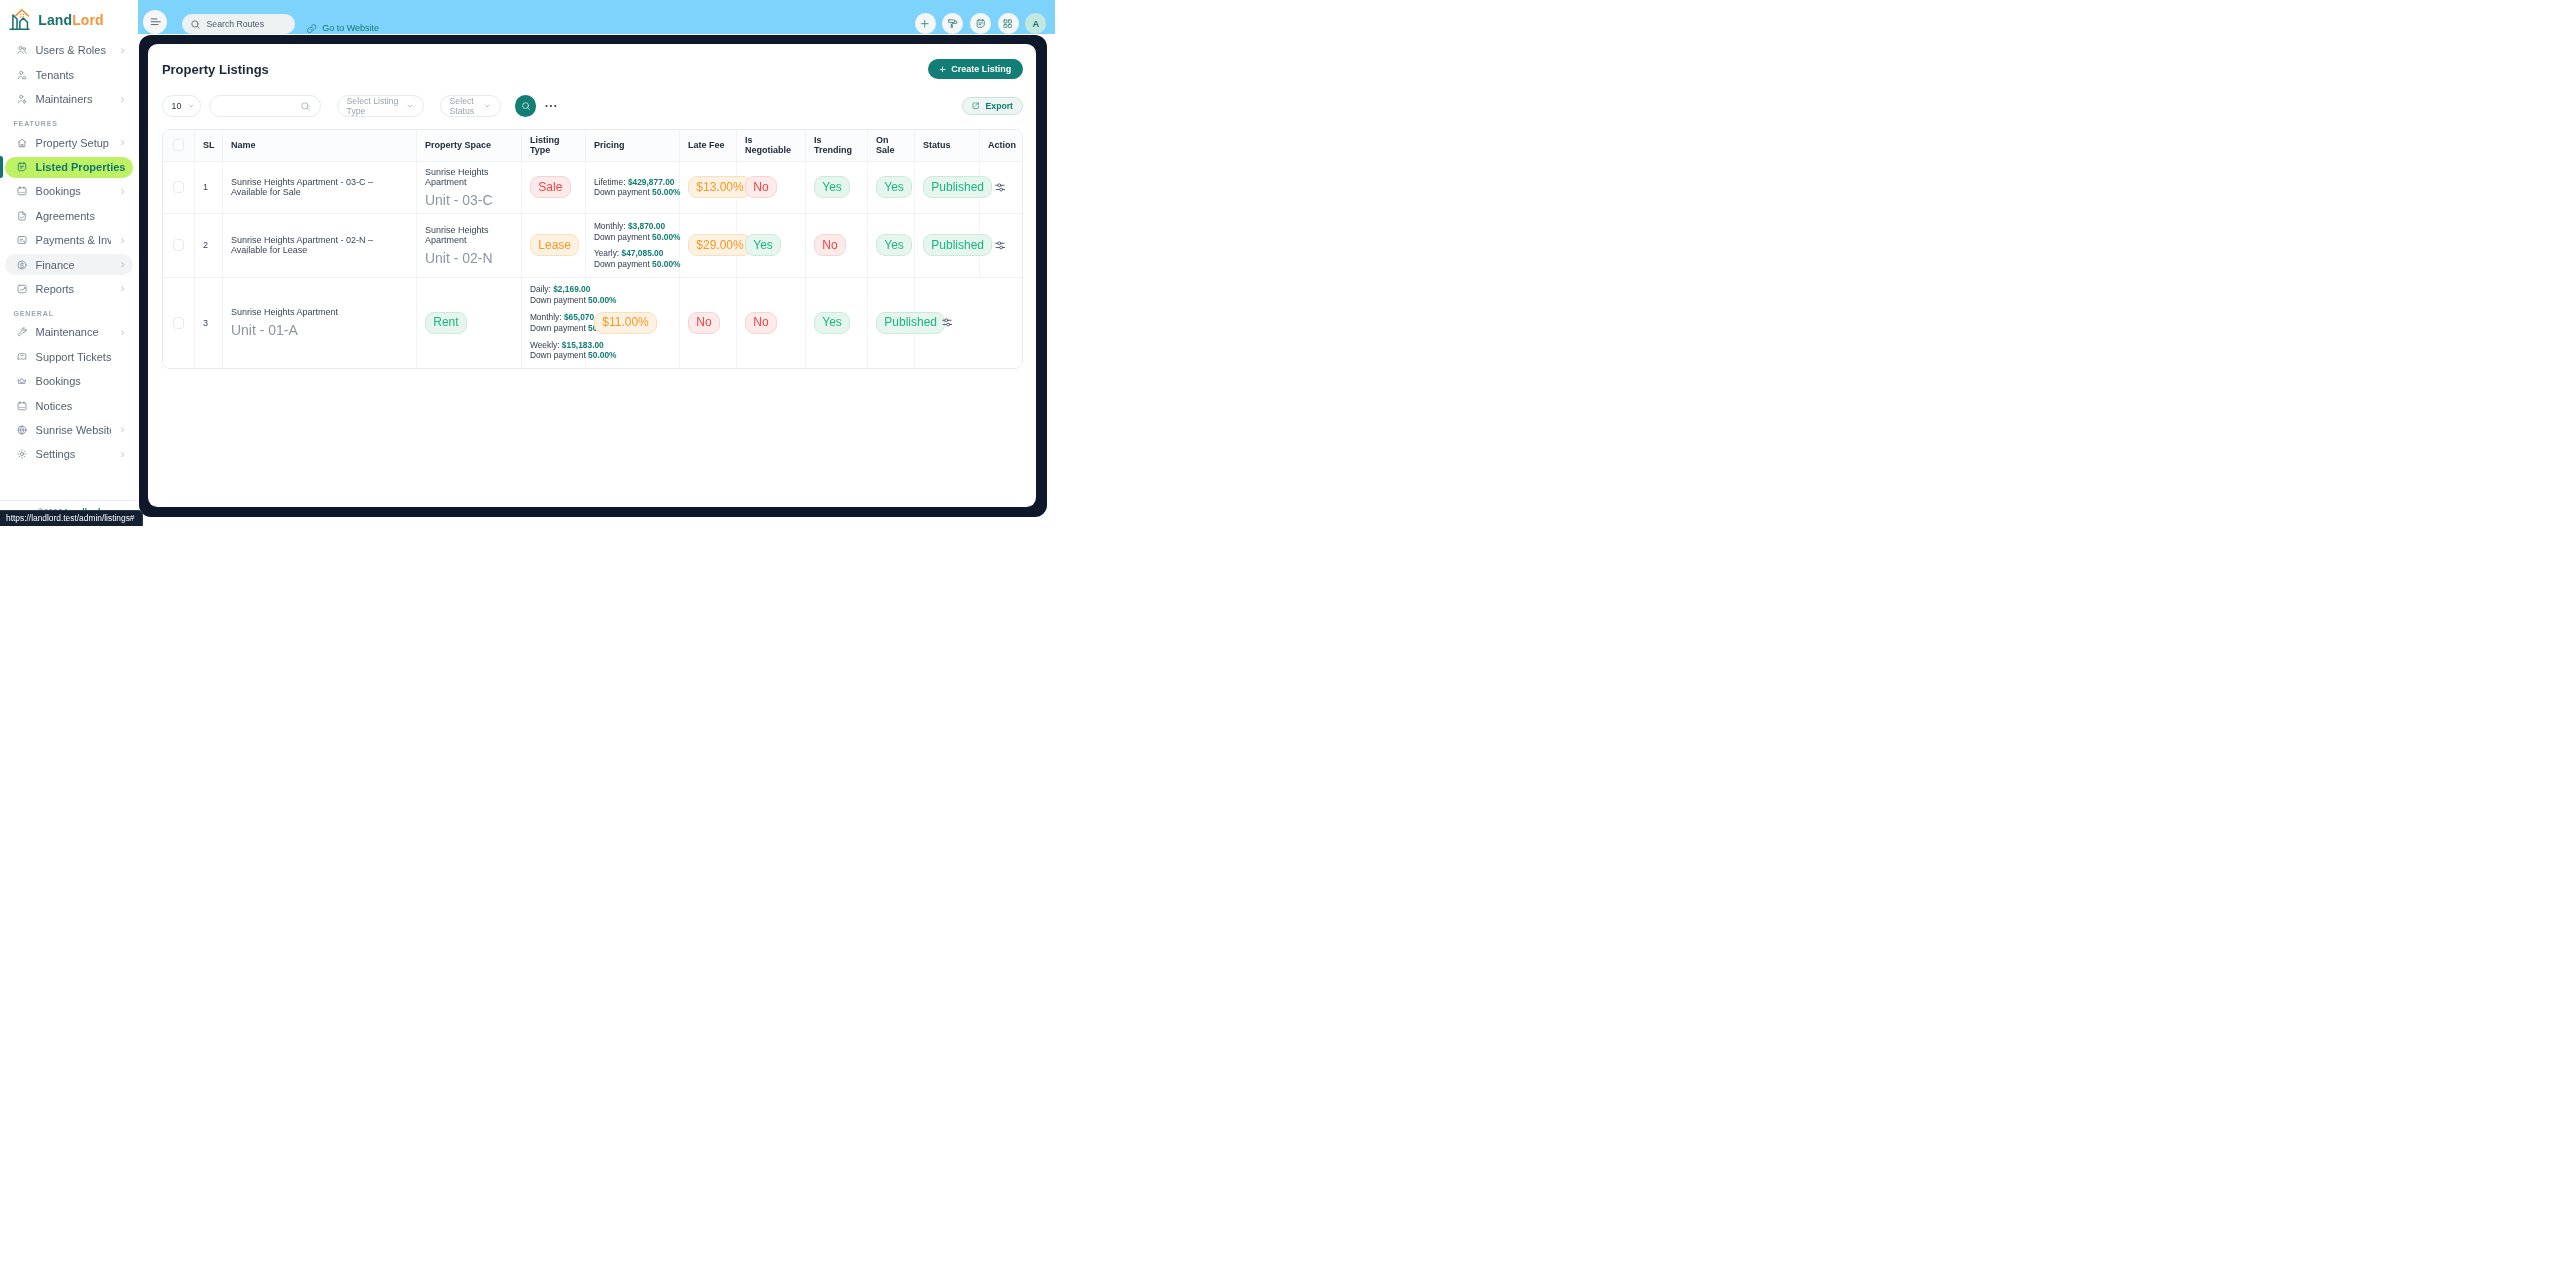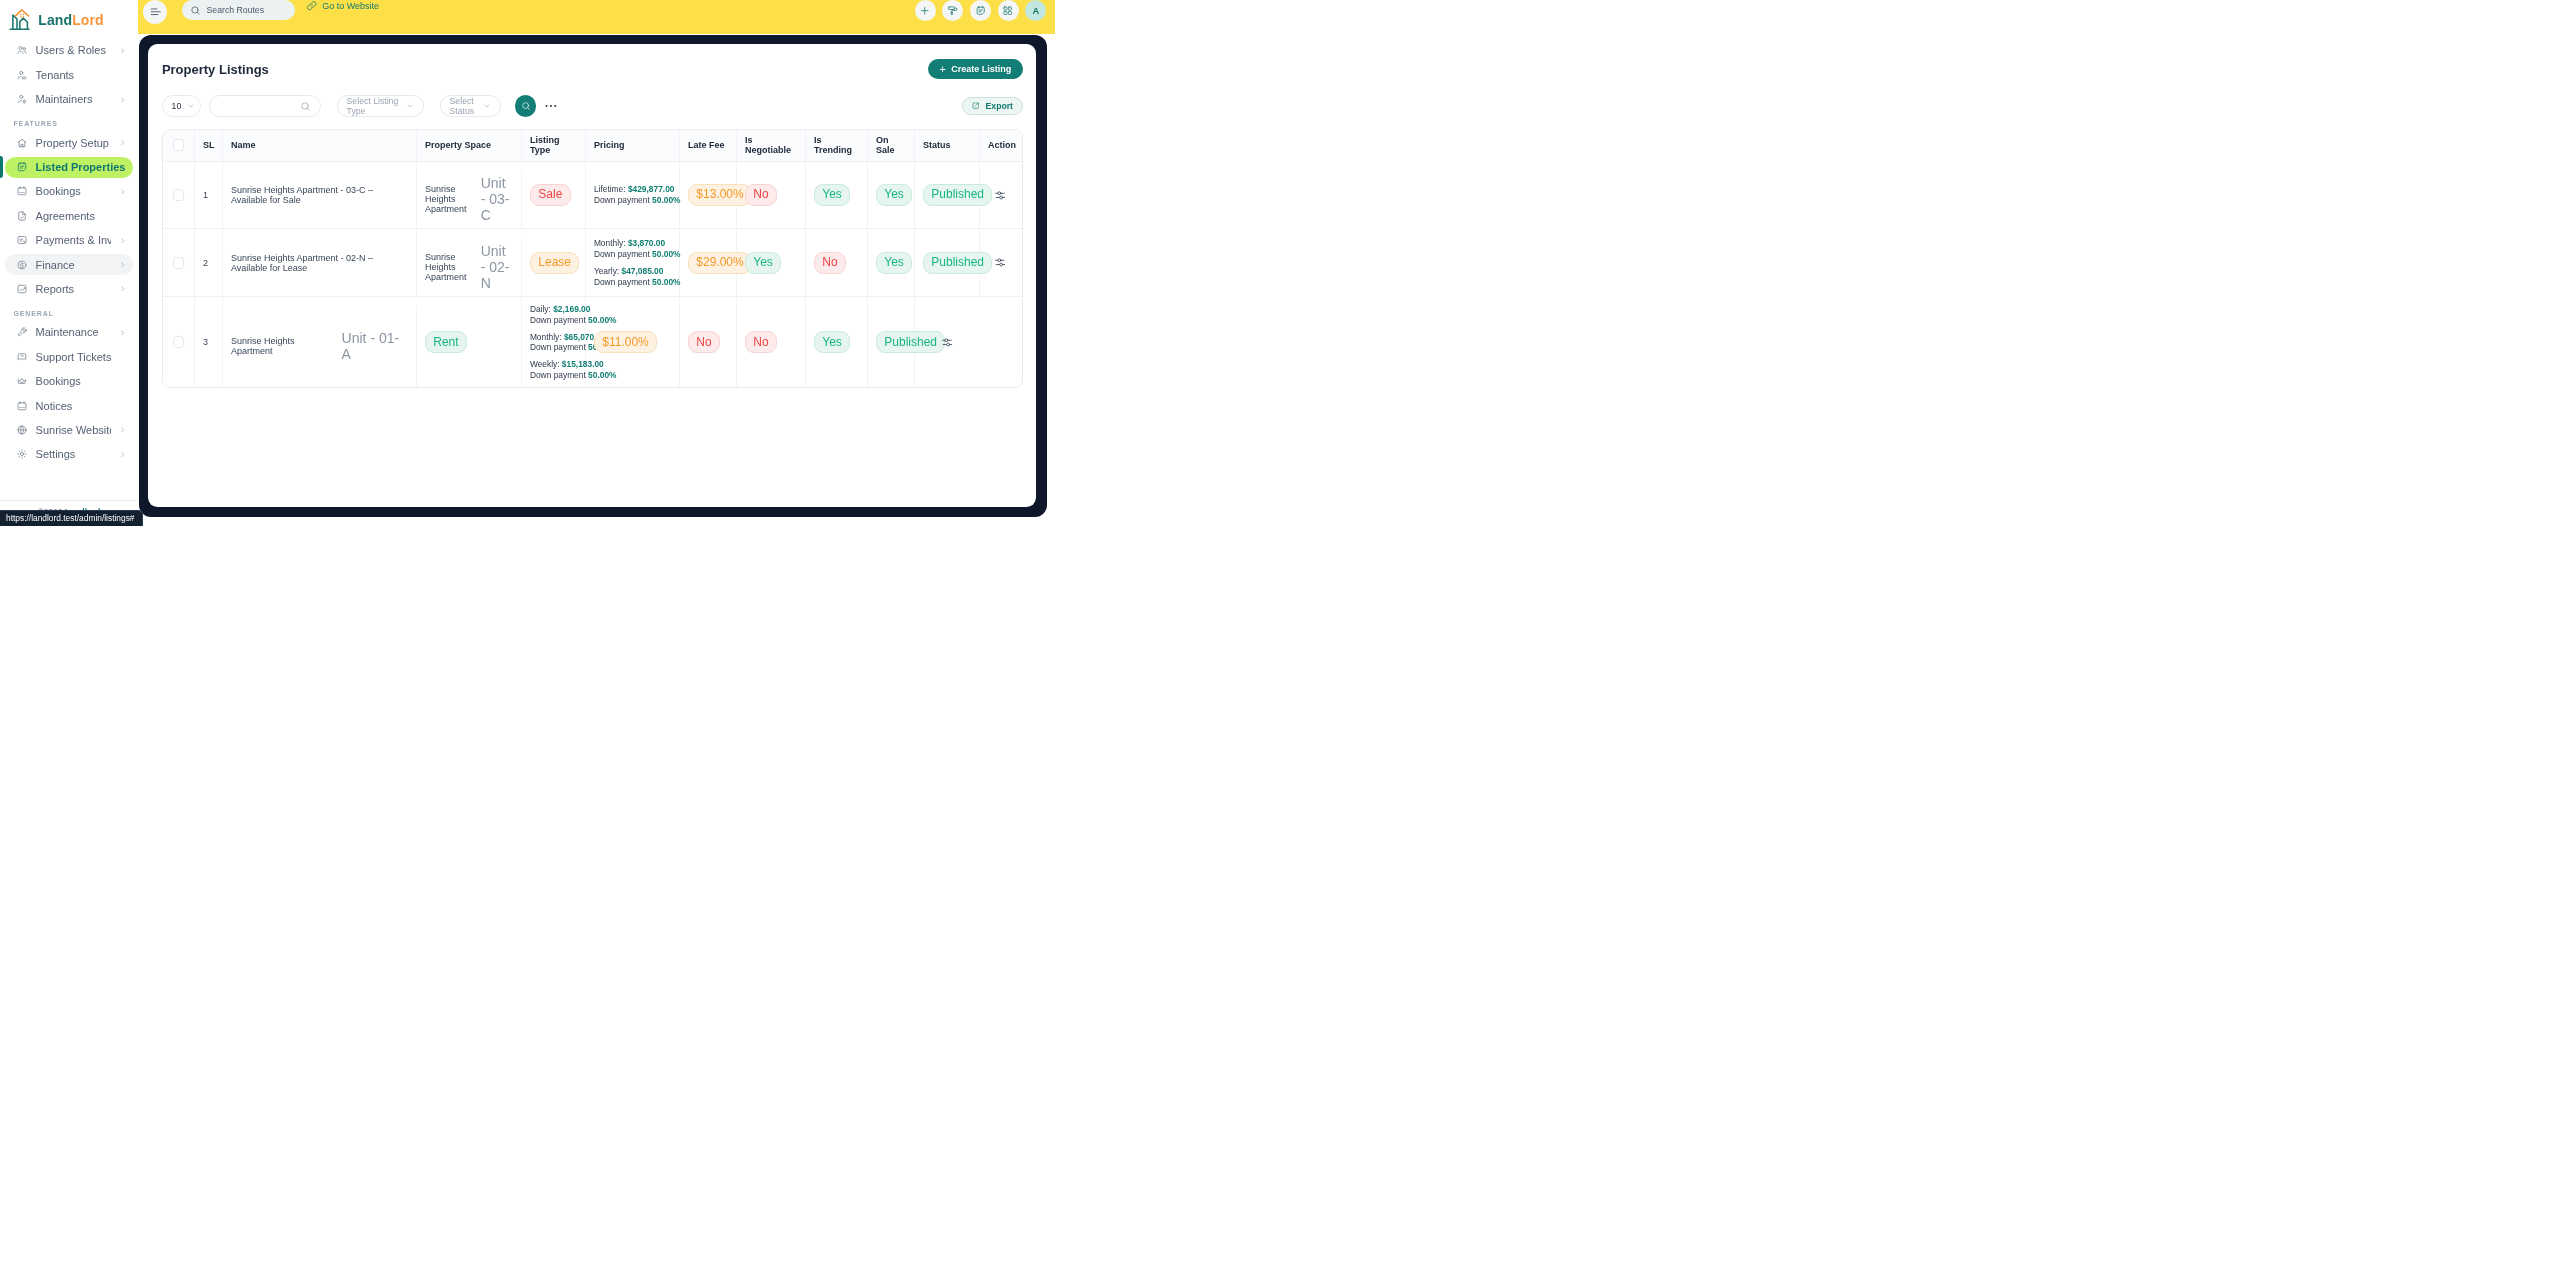--- a/index.html
+++ b/index.html
@@ -46,22 +46,22 @@
   }
   .side-footer {
     position:absolute; left:0; right:0; bottom:0; height:25.6px;
     border-top:0.7px solid #e9edf0; text-align:center; padding-top:6px;
     font-size:8.4px; color:#7a8694;
   }
   .side-footer a { color:#157a72; font-weight:600; text-decoration:none; cursor:pointer; }
 
   
   .topbar {
-    position:absolute; left:138px; top:0; right:0; height:34px; background:#fde047;
-    display:flex; align-items:flex-start; z-index:4;
+    position:absolute; left:138px; top:0; right:0; height:34px; background:#7dd3fc;
+    display:flex; align-items:flex-end; z-index:4;
   }
   .round-btn {
     width:24px; height:24px; border-radius:50%; background:#f5f6f7; border:none;
     display:flex; align-items:center; justify-content:center; cursor:pointer; color:#4b5868;
   }
   .hamburger { margin-left:5.4px; }
   .top-search {
     margin-left:15px; width:113px; height:20px; border-radius:10px; background:#ecf2f2;
     display:flex; align-items:center; gap:5.4px; padding:0 8px; color:#46525f;
   }
@@ -138,21 +138,21 @@
     padding:5.4px 8px; border-right:0.7px solid #f1f3f6;
     display:flex; align-items:center; min-height:25.6px;
   }
   .tcell:last-child { border-right:none; }
   .thead .tcell { font-size:9px; font-weight:600; color:#202c3c; }
   .cell-check, .cell-action { justify-content:center; }
   .checkbox {
     width:10.8px; height:12px; border:1px solid #e3e8ee; border-radius:3.4px; background:#fff; cursor:pointer;
   }
   .cell-sl, .cell-name { font-size:9px; color:#394557; }
-  .cell-space { flex-direction:row; align-items:center; justify-content:center; gap:4.7px;margin-top:8px; }
+  .cell-space { flex-direction:column; align-items:flex-start; justify-content:center; gap:4.7px; }
   .space-main { font-size:9px; color:#394557; }
   .space-unit { font-size:14px; color:#8c96a3; }
   .cell-pricing { flex-direction:column; align-items:flex-start; justify-content:center; gap:6px; padding-top:6.7px; padding-bottom:6.7px; }
   .price-line { font-size:8.4px; color:#2f3b4c; line-height:10.8px; white-space:nowrap; }
   .price-line .pval { color:#0f7d72; font-weight:700; }
   .badge {
     display:inline-block; padding:3.4px 7.4px; border-radius:9px;
     font-size:12px; font-weight:500; line-height:1.1; white-space:nowrap;
   }
   .badge.red    { color:#ef4444; background:#fdeaea; border:0.7px solid #f8d3d3; }

